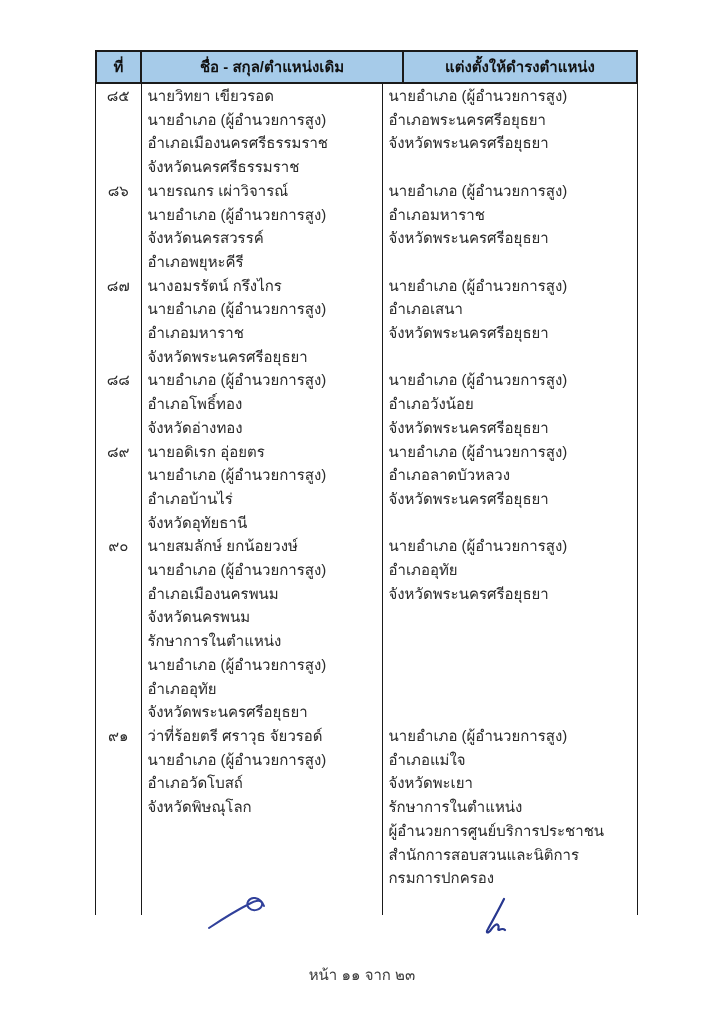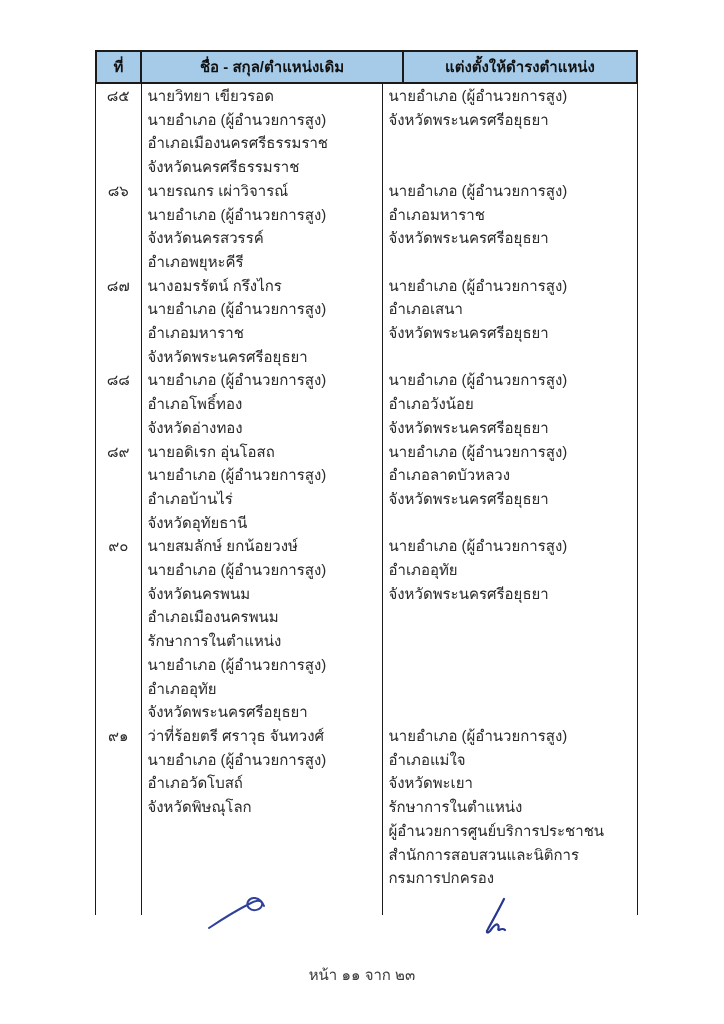--- a/index.html
+++ b/index.html
@@ -71,20 +71,21 @@
         <div class="trow">
           <div class="cell c1">๘๕</div>
           <div class="cell c2">
             <div class="line">นายวิทยา เขียวรอด</div>
             <div class="line">นายอำเภอ (ผู้อำนวยการสูง)</div>
             <div class="line">อำเภอเมืองนครศรีธรรมราช</div>
             <div class="line">จังหวัดนครศรีธรรมราช</div>
           </div>
           <div class="cell c3">
             <div class="line">นายอำเภอ (ผู้อำนวยการสูง)</div>
+            <div class="line">อำเภอพระนครศรีอยุธยา</div>
             <div class="line">จังหวัดพระนครศรีอยุธยา</div>
           </div>
         </div>
         <div class="trow">
           <div class="cell c1">๘๖</div>
           <div class="cell c2">
             <div class="line">นายรณกร เผ่าวิจารณ์</div>
             <div class="line">นายอำเภอ (ผู้อำนวยการสูง)</div>
             <div class="line">จังหวัดนครสวรรค์</div>
             <div class="line">อำเภอพยุหะคีรี</div>
@@ -118,53 +119,53 @@
           </div>
           <div class="cell c3">
             <div class="line">นายอำเภอ (ผู้อำนวยการสูง)</div>
             <div class="line">อำเภอวังน้อย</div>
             <div class="line">จังหวัดพระนครศรีอยุธยา</div>
           </div>
         </div>
         <div class="trow">
           <div class="cell c1">๘๙</div>
           <div class="cell c2">
-            <div class="line">นายอดิเรก อุ่นโอสถ</div>
+            <div class="line">นายอดิเรก อุ่อยตร</div>
             <div class="line">นายอำเภอ (ผู้อำนวยการสูง)</div>
             <div class="line">อำเภอบ้านไร่</div>
             <div class="line">จังหวัดอุทัยธานี</div>
           </div>
           <div class="cell c3">
             <div class="line">นายอำเภอ (ผู้อำนวยการสูง)</div>
             <div class="line">อำเภอลาดบัวหลวง</div>
             <div class="line">จังหวัดพระนครศรีอยุธยา</div>
           </div>
         </div>
         <div class="trow">
           <div class="cell c1">๙๐</div>
           <div class="cell c2">
             <div class="line">นายสมลักษ์ ยกน้อยวงษ์</div>
             <div class="line">นายอำเภอ (ผู้อำนวยการสูง)</div>
+            <div class="line">อำเภอเมืองนครพนม</div>
             <div class="line">จังหวัดนครพนม</div>
-            <div class="line">อำเภอเมืองนครพนม</div>
             <div class="line">รักษาการในตำแหน่ง</div>
             <div class="line">นายอำเภอ (ผู้อำนวยการสูง)</div>
             <div class="line">อำเภออุทัย</div>
             <div class="line">จังหวัดพระนครศรีอยุธยา</div>
           </div>
           <div class="cell c3">
             <div class="line">นายอำเภอ (ผู้อำนวยการสูง)</div>
             <div class="line">อำเภออุทัย</div>
             <div class="line">จังหวัดพระนครศรีอยุธยา</div>
           </div>
         </div>
         <div class="trow">
           <div class="cell c1">๙๑</div>
           <div class="cell c2">
-            <div class="line">ว่าที่ร้อยตรี ศราวุธ จันทวงศ์</div>
+            <div class="line">ว่าที่ร้อยตรี ศราวุธ จัยวรอด์</div>
             <div class="line">นายอำเภอ (ผู้อำนวยการสูง)</div>
             <div class="line">อำเภอวัดโบสถ์</div>
             <div class="line">จังหวัดพิษณุโลก</div>
           </div>
           <div class="cell c3">
             <div class="line">นายอำเภอ (ผู้อำนวยการสูง)</div>
             <div class="line">อำเภอแม่ใจ</div>
             <div class="line">จังหวัดพะเยา</div>
             <div class="line">รักษาการในตำแหน่ง</div>
             <div class="line">ผู้อำนวยการศูนย์บริการประชาชน</div>

